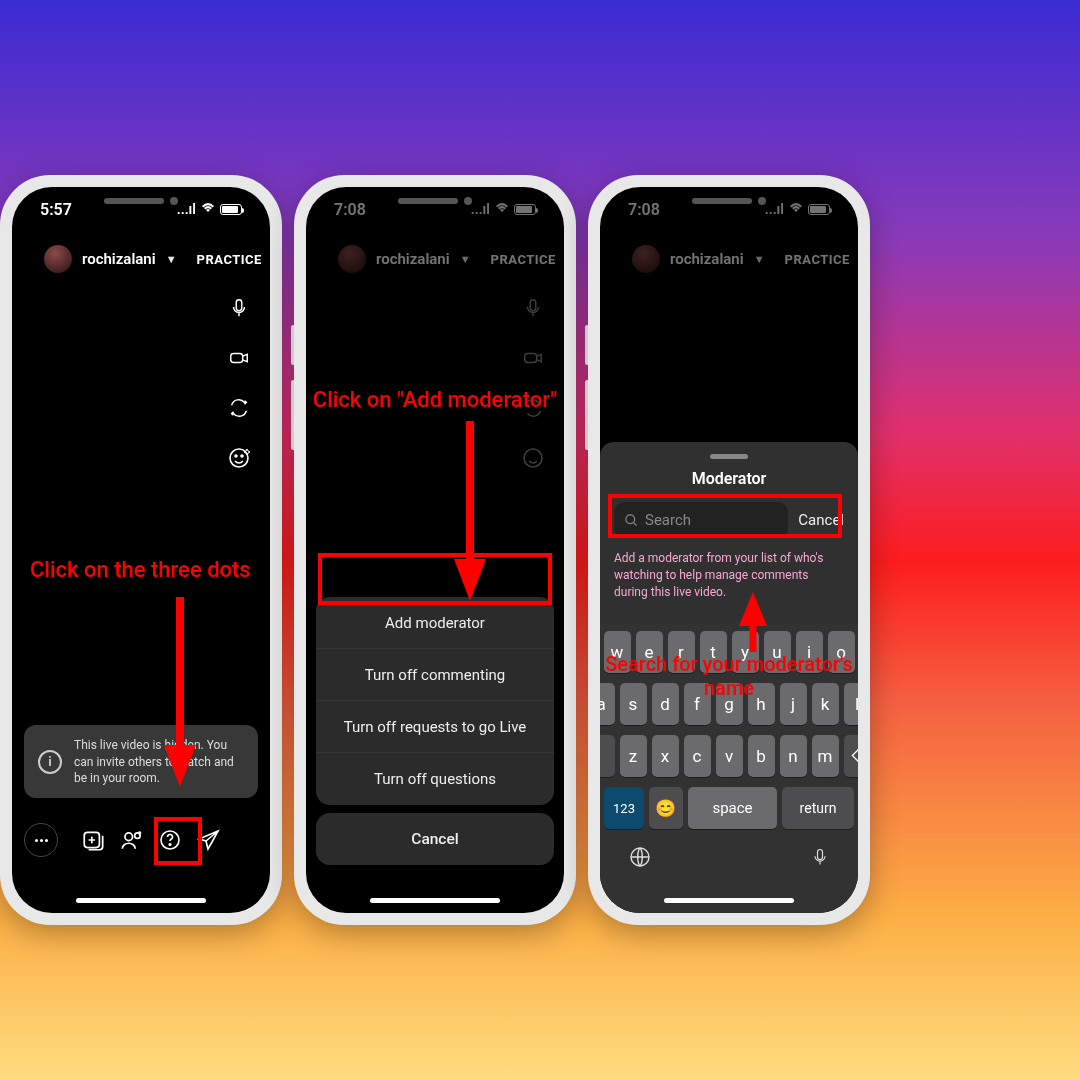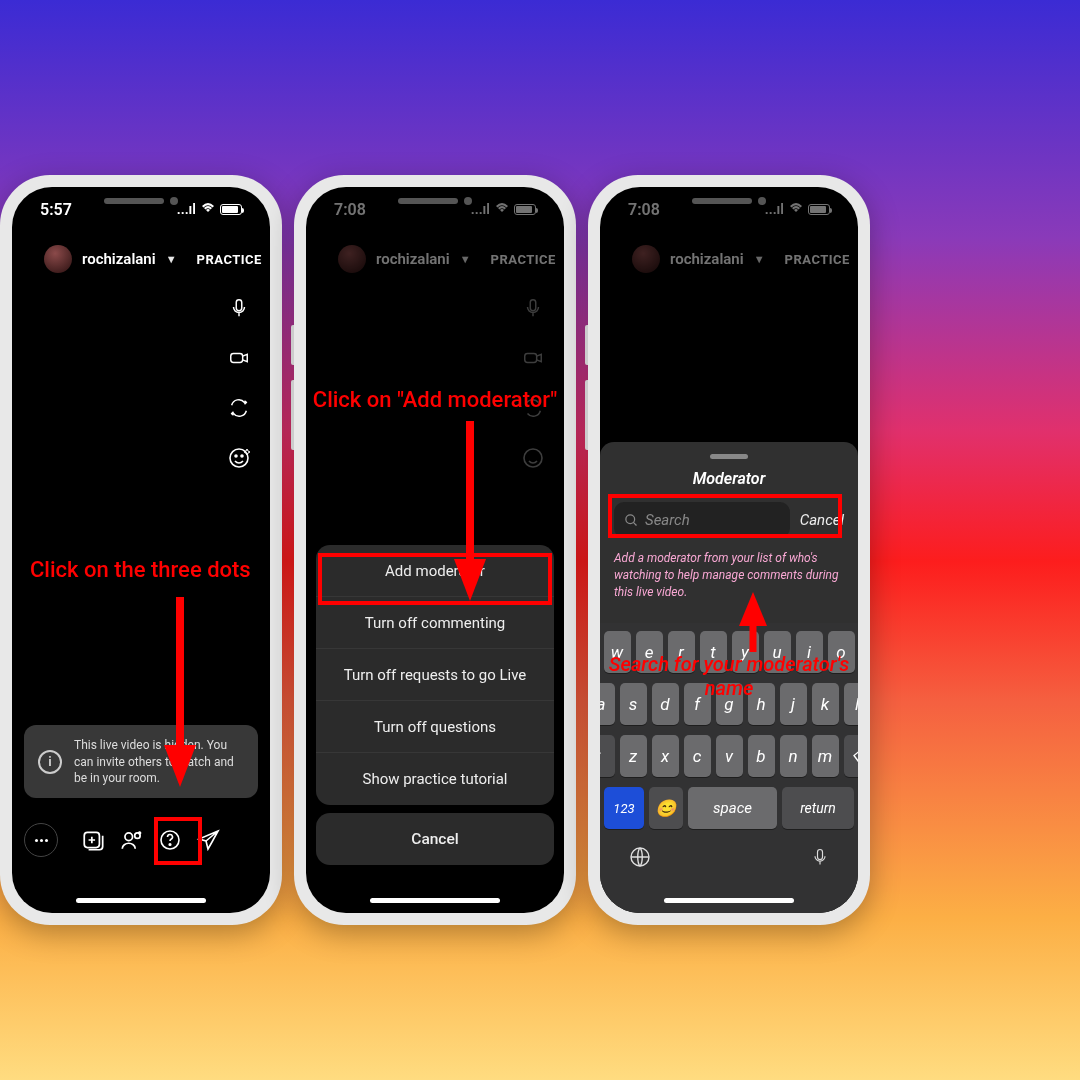--- a/index.html
+++ b/index.html
@@ -117,21 +117,21 @@
   .cancel-txt { font-size:15px; color:#eee; }
   .mod-desc { font-size:12px; color:#f9a8d4; line-height:1.4; }
   .keyboard {
     position:absolute; bottom:0; left:0; right:0; height:290px;
     background:#323233; padding:8px 4px 10px;
   }
   .krow { display:flex; justify-content:center; gap:5px; margin-bottom:10px; }
   .key { background:#6b6b6d; color:#fff; border-radius:5px; height:42px; min-width:27px; flex:1; max-width:29px; display:flex; align-items:center; justify-content:center; font-size:17px; box-shadow: 0 1px 0 rgba(0,0,0,.4); }
   .krow2 { padding:0 14px; }
   .key-wide { background:#4d4d4f; max-width:40px; flex:0 0 40px; }
-  .krow4 .key-123 { flex:0 0 40px; max-width:40px; background:#1d4ed8; font-size:13px; }
+  .krow4 .key-123 { flex:0 0 40px; max-width:40px; background:#0c4a6e; font-size:13px; }
   .krow4 .key-emoji { flex:0 0 34px; max-width:34px; background:#4d4d4f; }
   .krow4 .key-space { flex:1; max-width:none; background:#6b6b6d; font-size:15px; }
   .krow4 .key-return { flex:0 0 72px; max-width:72px; background:#4d4d4f; font-size:14px; }
   .kb-bottom { display:flex; justify-content:space-between; padding:6px 24px 0; color:#ddd; }
   
   
   .anno { position:absolute; color:#ff0000; font-size:22px; font-weight:500; z-index:30; text-align:center; line-height:1.2; }
   .red-box { position:absolute; border:4px solid #ff0000; z-index:28; }
   .arrow { position:absolute; z-index:29; }
   .arrow svg { display:block; }
@@ -317,23 +317,20 @@
             </div>
           <div class="sheet-item">
               <span>Turn off commenting</span>
             </div>
           <div class="sheet-item">
               <span>Turn off requests to go Live</span>
             </div>
           <div class="sheet-item">
               <span>Turn off questions</span>
             </div>
-          <div class="sheet-item">
-              <span>Show practice tutorial</span>
-            </div>
         </div>
         <div class="sheet-cancel">
             <span>Cancel</span>
           </div>
       </div>
       <div class="red-box" style="bottom:308px; left:12px; right:12px; height:52px;"></div>
       <div class="home-ind"></div>
     </div>
   </div>
 
@@ -357,21 +354,21 @@
       </div>
       <div class="header-row">
         <div class="avatar"></div>
         <span class="username">rochizalani</span>
         <span class="chev">▼</span>
         <span class="spacer"></span>
         <span class="practice">PRACTICE</span>
         <span class="close-x">✕</span>
       </div>
 
-      <div class="mod-sheet" style="opacity:1;font-style:italic;">
+      <div class="mod-sheet" style="opacity:1;">
         <div class="grab"></div>
         <div class="mod-title">Moderator</div>
         <div class="search-row">
           <div class="search-input">
             <svg width="15" height="15" viewBox="0 0 24 24" fill="none" stroke="#888" stroke-width="2">
                 <circle cx="10" cy="10" r="7"></circle>
                 <path d="M20 20l-5-5"></path>
               </svg>
             <span>Search</span>
           </div>

